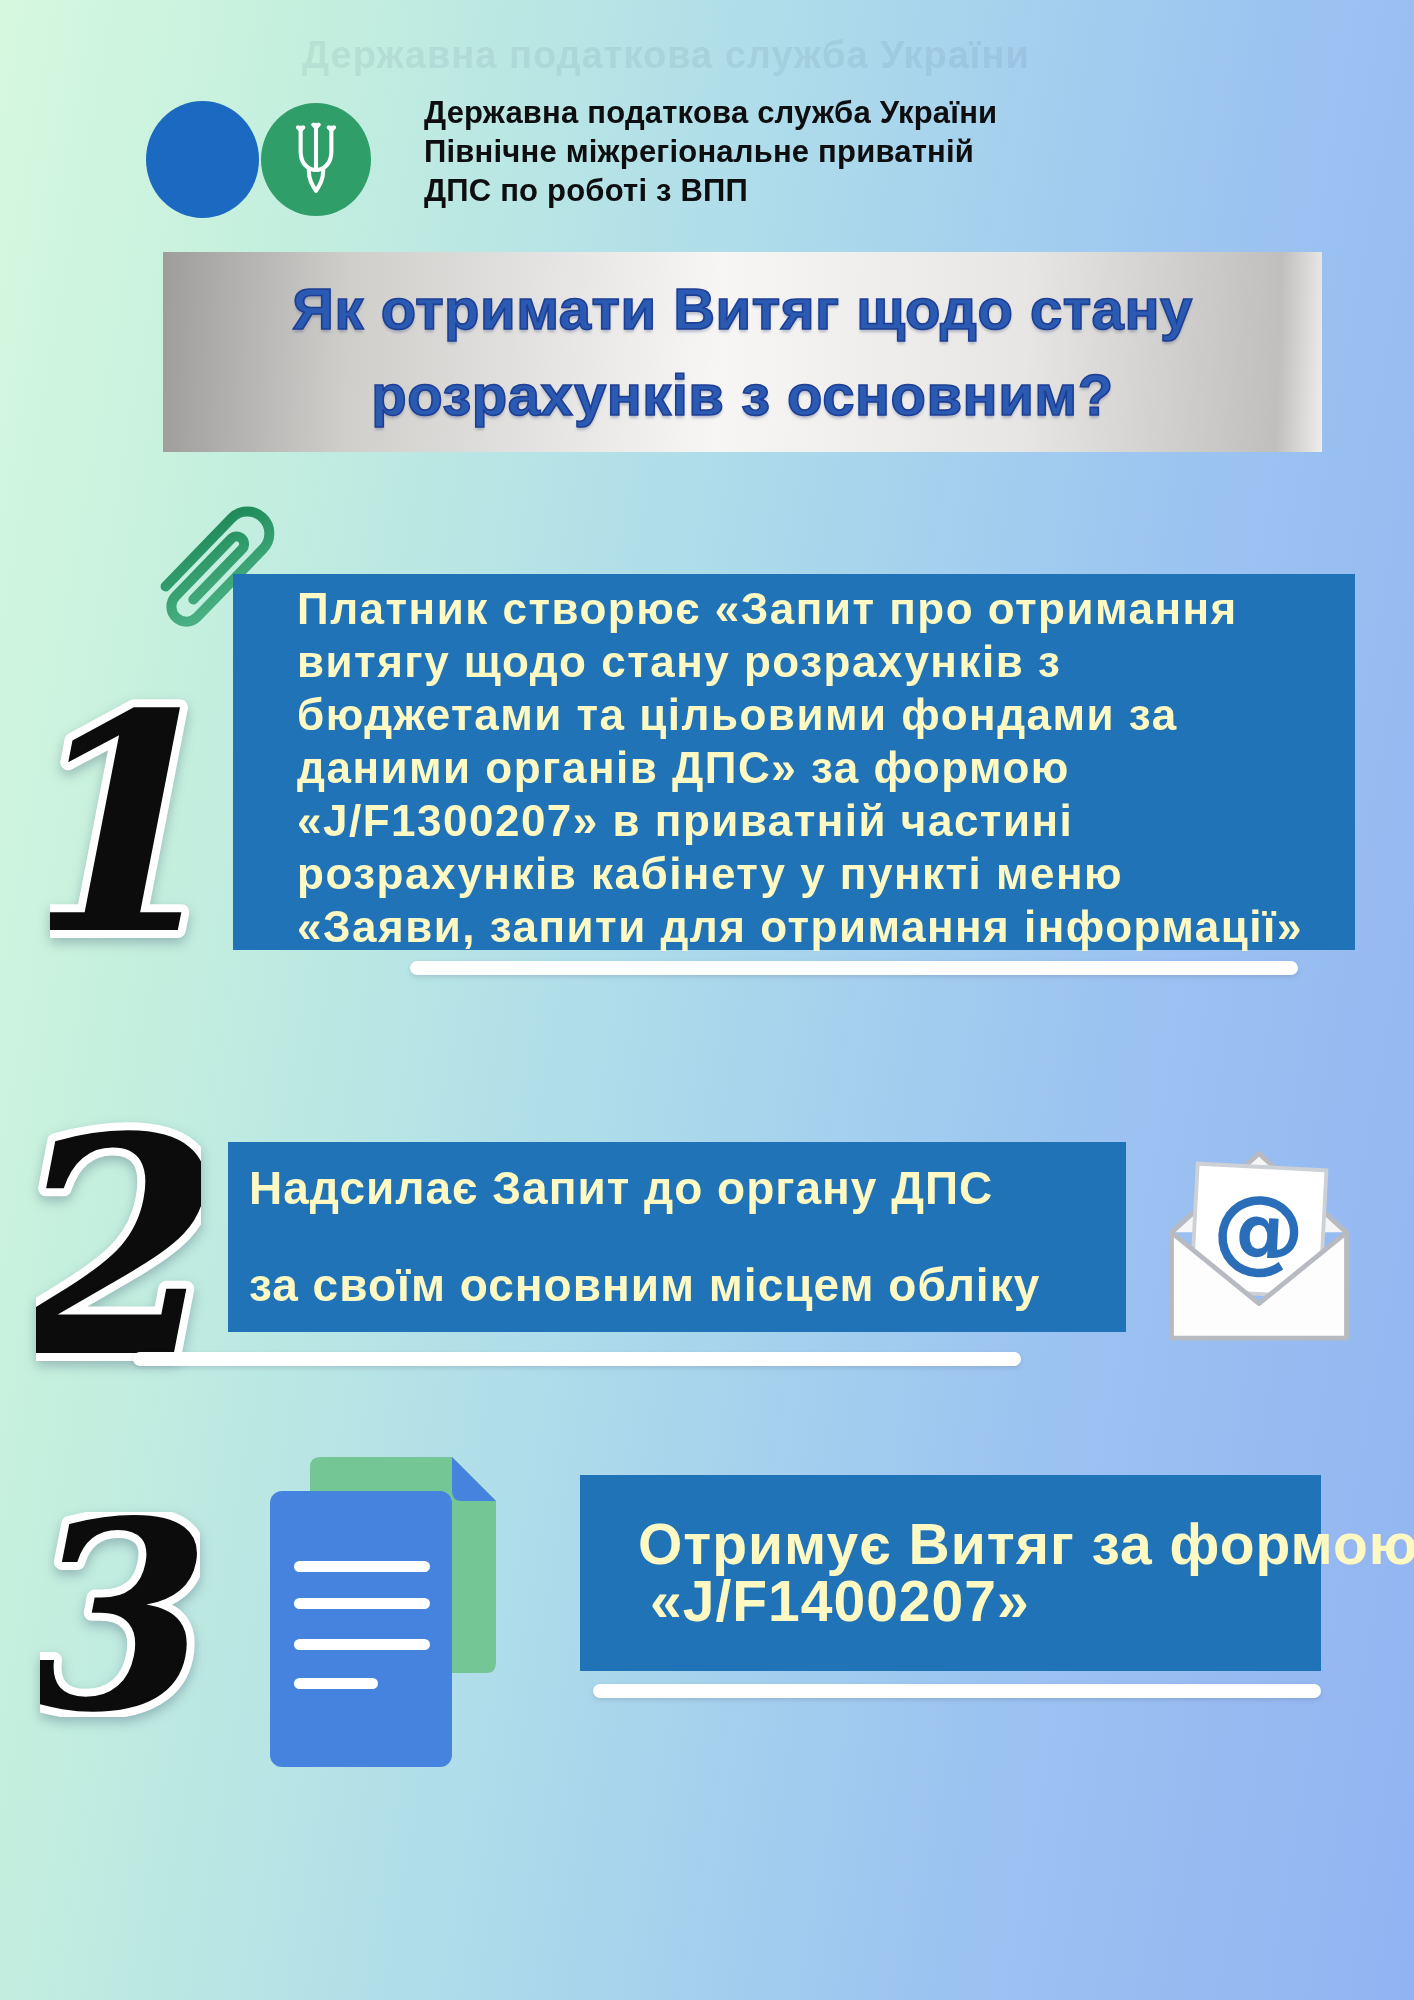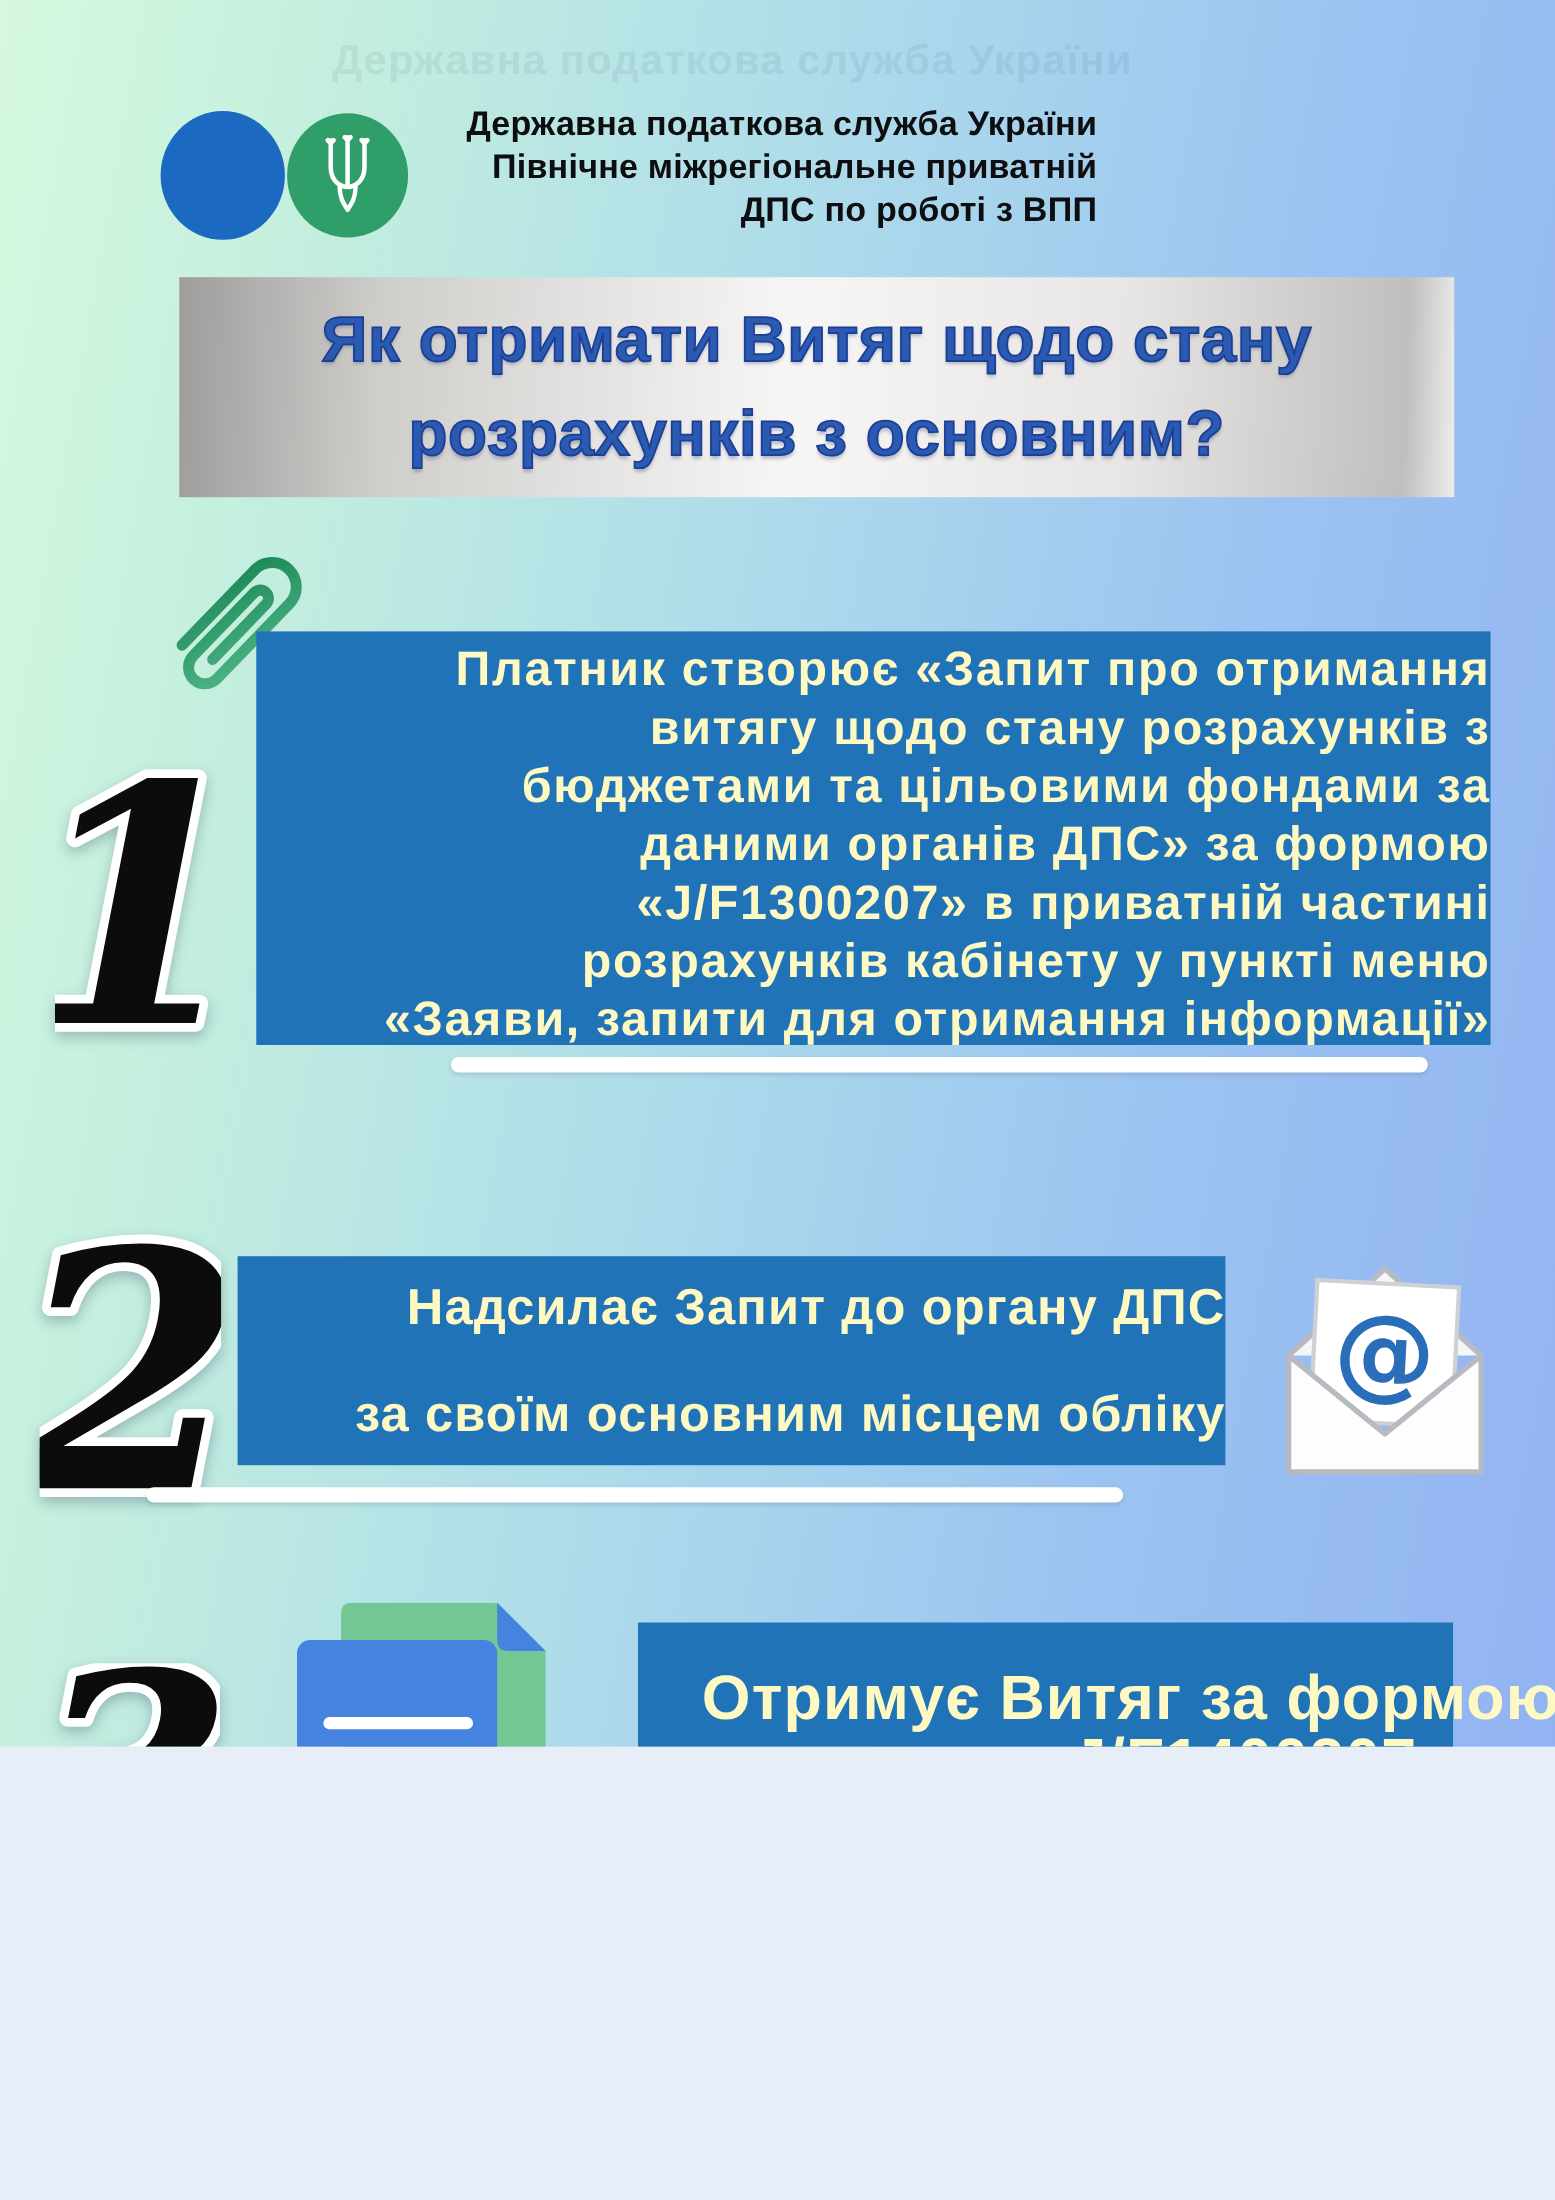--- a/index.html
+++ b/index.html
@@ -1,20 +1,19 @@
 <!DOCTYPE html>
 <html><head>
 <meta charset="utf-8">
 <style>
   html,body{margin:0;padding:0;background:#e8eef8;}
   .page{
-    position:relative;width:1414px;height:1588px;overflow:hidden;
+    position:relative;width:1414px;height:2000px;overflow:hidden;
     font-family:"Liberation Sans",sans-serif;
     background:linear-gradient(100deg,#d6f8df 0%,#c4efde 18%,#aedcea 45%,#9cc4f1 72%,#92b3f2 100%);
-    text-align:right;
   }
   .watermark{
     position:absolute;left:302px;top:34px;white-space:nowrap;
     font-size:38px;font-weight:700;letter-spacing:1px;color:rgba(40,70,95,.08);
   }
   .logo-circle{position:absolute;border-radius:50%;}
   .logo-blue{left:146px;top:101px;width:113px;height:117px;background:#1b69c1;}
   .logo-green{left:261px;top:103px;width:110px;height:113px;background:#2f9e68;
     display:flex;align-items:center;justify-content:center;}
   .org{position:absolute;left:424px;top:93px;color:#0e0e10;font-weight:700;
@@ -28,22 +27,22 @@
   }
   .title-line{
     font-size:58px;font-weight:700;line-height:86px;letter-spacing:.5px;
     color:#2a5ab2;-webkit-text-stroke:1.6px #1d3e92;
     text-shadow:0 3px 3px rgba(30,45,100,.28);white-space:nowrap;
   }
 
   .step-box{position:absolute;background:#2173b7;color:#fef9c3;font-weight:700;box-sizing:border-box;}
   .box1{left:233px;top:574px;width:1122px;height:376px;padding:8px 0 0 64px;}
   .box1 span{display:block;font-size:44px;line-height:53px;letter-spacing:1.5px;white-space:nowrap;}
-  .box2{left:216px;top:1142px;width:898px;height:190px;
-    display:flex;flex-direction:column;justify-content:center;padding-left:48px;gap:36px;}
+  .box2{left:228px;top:1142px;width:898px;height:190px;
+    display:flex;flex-direction:column;justify-content:center;padding-left:21px;gap:36px;}
   .box2 span{display:block;font-size:46px;line-height:61px;letter-spacing:1px;white-space:nowrap;}
   .box3{left:580px;top:1475px;width:741px;height:196px;
     display:flex;flex-direction:column;justify-content:center;padding-left:58px;}
   .box3 span{display:block;font-size:57px;line-height:57px;letter-spacing:1px;white-space:nowrap;}
   .box3 span.indent{padding-left:12px;}
 
   .bar{position:absolute;height:14px;border-radius:8px;background:#ffffff;
     box-shadow:0 2px 4px rgba(90,110,140,.25);}
   .bar1{left:410px;top:961px;width:888px;}
   .bar2{left:133px;top:1352px;width:888px;}

